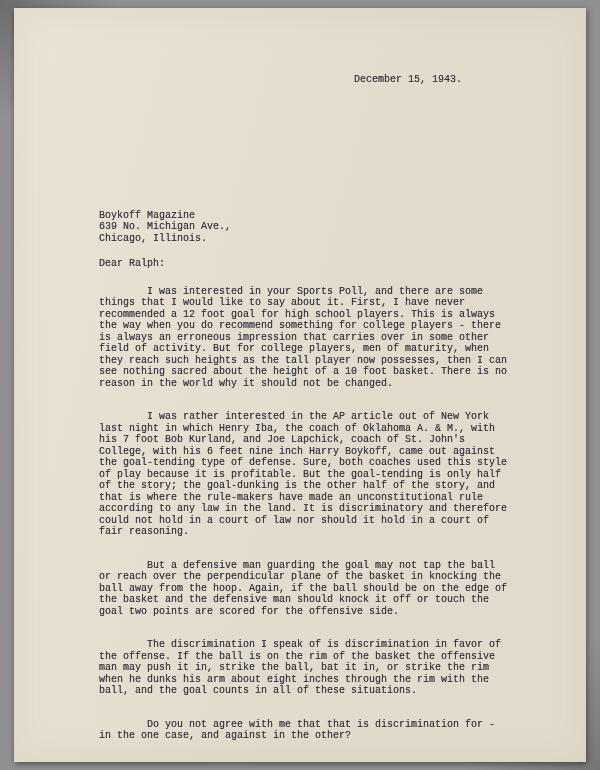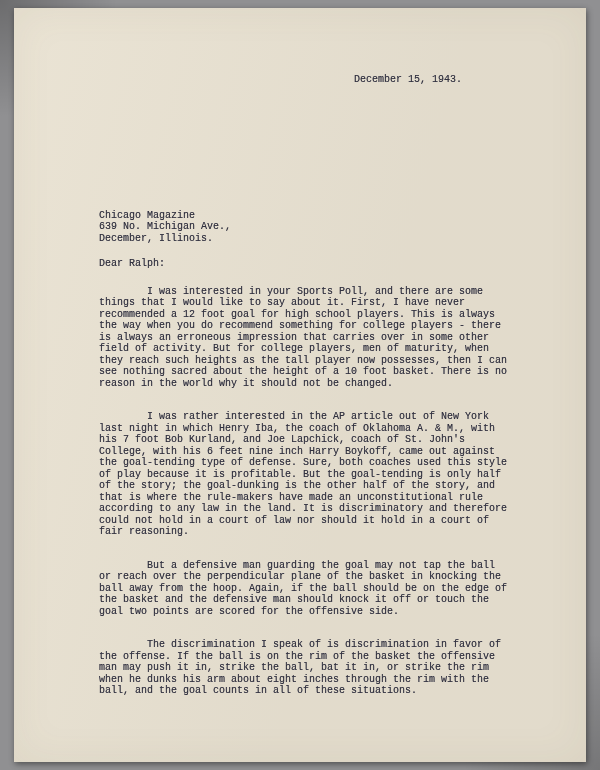--- a/index.html
+++ b/index.html
@@ -65,27 +65,28 @@
 </head>
 <body>
 
 <div class="scan-bg"></div>
 
 <div class="paper">
 
   <div class="date-line txt">December 15, 1943.</div>
 
   <div class="address-block">
-    <div class="txt">Chicago Magazine</div>
+    <div class="txt">Boykoff Magazine</div>
     <div class="txt">639 No. Michigan Ave.,</div>
-    <div class="txt">December, Illinois.</div>
+    <div class="txt">Chicago, Illinois.</div>
   </div>
 
   <div class="salutation txt">Dear Ralph:</div>
 
   <div class="letter-body">
     <p class="txt">I was interested in your Sports Poll, and there are some things that I would like to say about it.  First, I have never recommended a 12 foot goal for high school players.  This is always the way when you do recommend something for college players - there is always an erroneous impression that carries over in some other field of activity.  But for college players, men of maturity, when they reach such heights as the tall player now possesses, then I can see nothing sacred about the height of a 10 foot basket.  There is no reason in the world why it should not be changed.</p>
     <p class="txt">I was rather interested in the AP article out of New York last night in which Henry Iba, the coach of Oklahoma A. &amp; M., with his 7 foot Bob Kurland, and Joe Lapchick, coach of St. John's College, with his 6 feet nine inch Harry Boykoff, came out against the goal-tending type of defense.  Sure, both coaches used this style of play because it is profitable.  But the goal-tending is only half of the story; the goal-dunking is the other half of the story, and that is where the rule-makers have made an unconstitutional rule according to any law in the land.  It is discriminatory and therefore could not hold in a court of law nor should it hold in a court of fair reasoning.</p>
     <p class="txt">But a defensive man guarding the goal may not tap the ball or reach over the perpendicular plane of the basket in knocking the ball away from the hoop.  Again, if the ball should be on the edge of the basket and the defensive man should knock it off or touch the goal two points are scored for the offensive side.</p>
     <p class="txt">The discrimination I speak of is discrimination in favor of the offense.  If the ball is on the rim of the basket the offensive man may push it in, strike the ball, bat it in, or strike the rim when he dunks his arm about eight inches through the rim with the ball, and the goal counts in all of these situations.</p>
+    <p class="txt">Do you not agree with me that that is discrimination for - in the one case, and against in the other?</p>
   </div>
 
 </div>
 
 </body></html>

